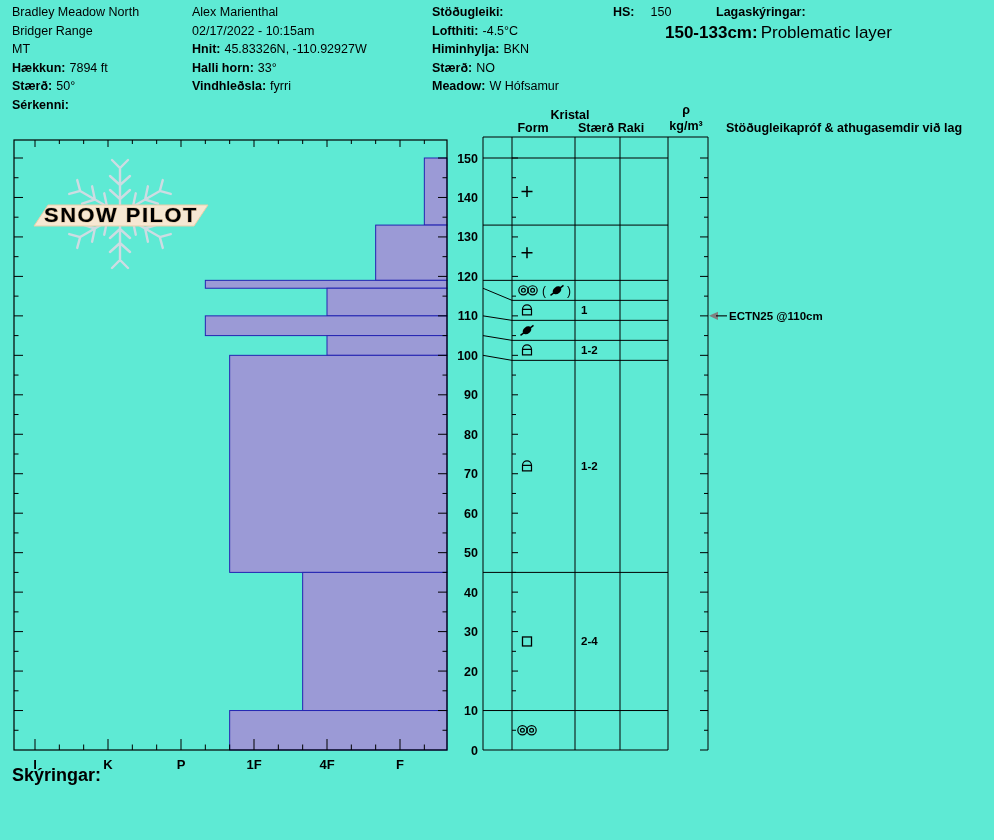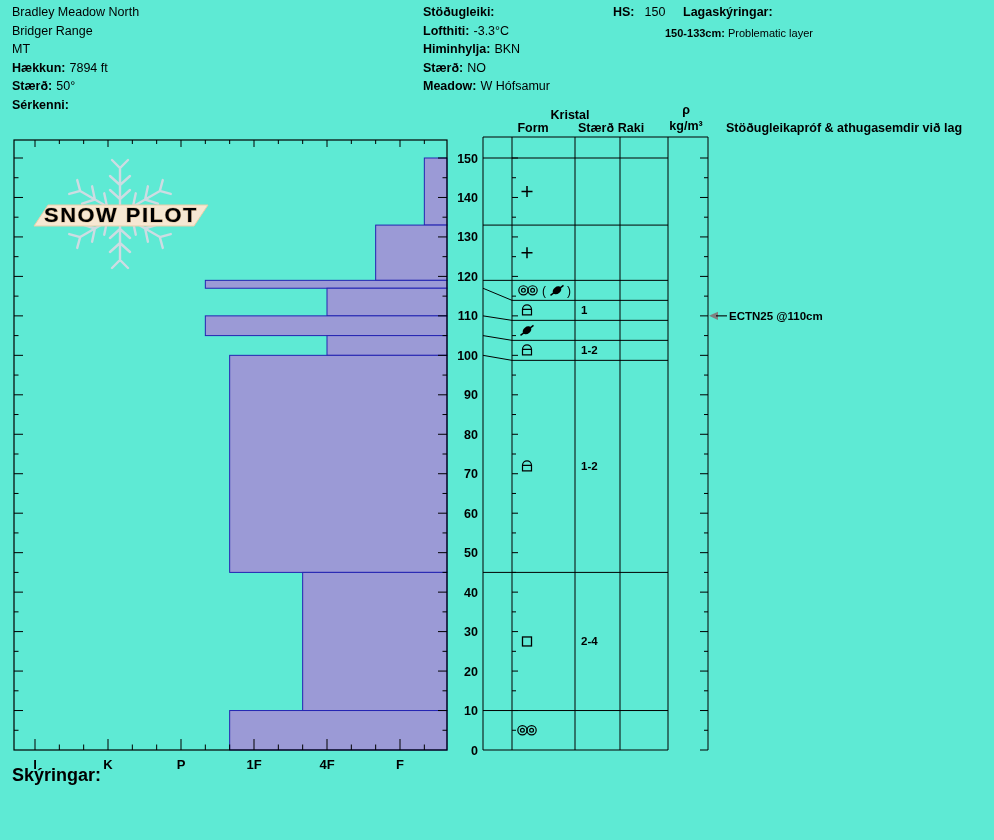--- a/index.html
+++ b/index.html
@@ -1,52 +1,59 @@
 <!DOCTYPE html>
 <html><head>
 <meta charset="utf-8">
 <style>
   html,body{margin:0;padding:0;background:#fff}
   #stage{position:relative;width:994px;height:840px;background:#5eead4;overflow:hidden;
          font-family:"Liberation Sans",sans-serif;color:#000}
   .hcol{position:absolute;font-size:12.5px;line-height:18.6px;white-space:nowrap}
   .b{font-weight:700}
   span.b{margin-right:4px}
-  .sub{font-size:11px}
+  .sub{font-size:17px}
   svg{position:absolute;left:0;top:0;font-family:"Liberation Sans",sans-serif}
   svg text{fill:#000}
 </style>
 </head>
 <body>
 
 <div id="stage">
 
   <div class="hcol" style="left:12px;top:3px">
     <div>Bradley Meadow North</div>
     <div>Bridger Range</div>
     <div>MT</div>
     <div><span class="b">Hækkun:</span><span>7894 ft</span></div>
     <div><span class="b">Stærð:</span><span>50°</span></div>
     <div class="b">Sérkenni:</div>
   </div>
 
-
-  <div class="hcol" style="left:423px;top:3px">
+  <div class="hcol" style="left:192px;top:3px">
+    <div>Alex Marienthal</div>
+    <div>02/17/2022 - 10:15am</div>
+    <div><span class="b">Hnit:</span><span>45.83326N, -110.92927W</span></div>
+    <div><span class="b">Halli horn:</span><span>33°</span></div>
+    <div><span class="b">Vindhleðsla:</span><span>fyrri</span></div>
+  </div>
+
+  <div class="hcol" style="left:432px;top:3px">
     <div><span class="b">Stöðugleiki:</span><span></span></div>
-    <div><span class="b">Lofthiti:</span><span>-3.3°C</span></div>
+    <div><span class="b">Lofthiti:</span><span>-4.5°C</span></div>
     <div><span class="b">Himinhylja:</span><span>BKN</span></div>
     <div><span class="b">Stærð:</span><span>NO</span></div>
     <div><span class="b">Meadow:</span><span>W Hófsamur</span></div>
   </div>
 
   <div class="hcol" style="left:613px;top:3px">
-    <span class="b" style="margin-right:10px">HS:</span><span>150</span>
-  </div>
-
-  <div class="hcol" style="left:683px;top:3px">
+    <span class="b" style="margin-right:16px">HS:</span><span>150</span>
+  </div>
+
+  <div class="hcol" style="left:716px;top:3px">
     <div class="b">Lagaskýringar:</div>
   </div>
   <div class="hcol sub" style="left:665px;top:24px">
     <span class="b" style="margin-right:3px">150-133cm:</span><span>Problematic layer</span>
   </div>
 
   <div class="hcol b" style="left:12px;top:766px;font-size:18px">Skýringar:</div>
 
   <svg width="994" height="840" viewBox="0 0 994 840">
     <defs>

